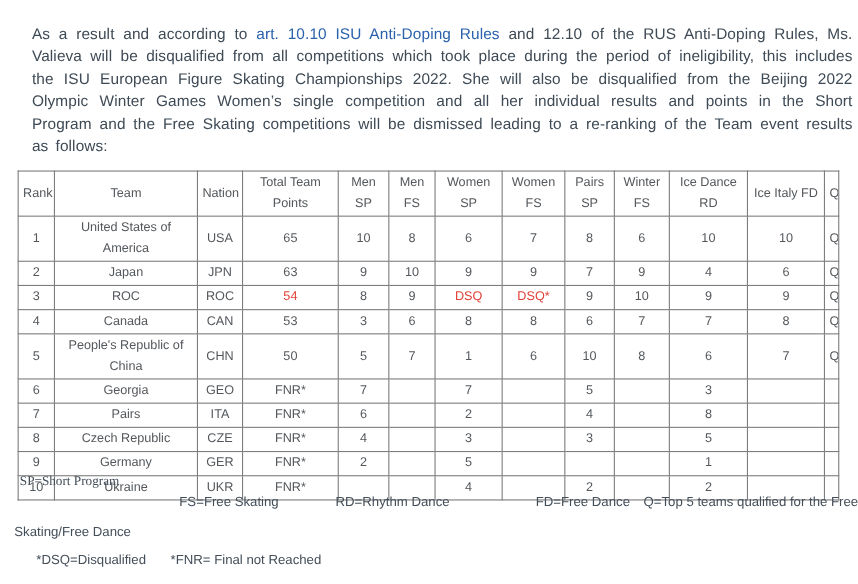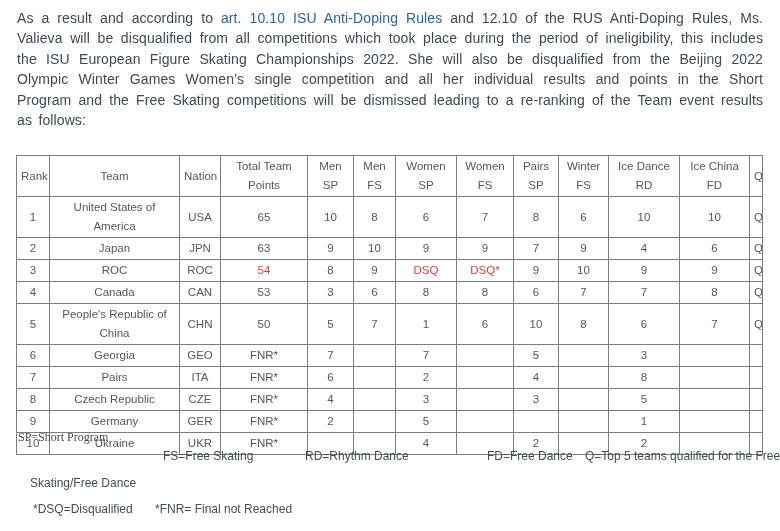--- a/index.html
+++ b/index.html
@@ -6,21 +6,21 @@
   .page{
     position:relative;
     width:780px;height:531px;
     background:#ffffff;
     font-family:"Liberation Sans", sans-serif;
     overflow:hidden;
   }
   .intro{
     position:absolute;
     left:17px;top:8px;width:746px;
-    margin:0;
+    margin:12px;
     text-align:justify;
     font-size:14px;
     line-height:20.4px;
     letter-spacing:0.1px;
     word-spacing:2.5px;
     color:#3e4a55;
   }
   .intro a{
     color:#2a62ac;
     text-decoration:none;
@@ -56,21 +56,21 @@
     position:absolute;
     font-size:12px;
     color:#434e59;
     white-space:nowrap;
   }
   .lg-sp {left:18px; top:430px;font-family:Liberation Serif, serif;}
   .lg-fs {left:163px;top:449px;}
   .lg-rd {left:305px;top:449px;text-align:right;}
   .lg-fd {left:455px;top:449px;margin-left:32px;}
   .lg-q1 {left:585px;top:449px;}
-  .lg-q2 {left:30px; top:476px;}
+  .lg-q2 {left:13px; top:476px;}
   .fn-dsq{left:17px; top:502px;margin-left:16px;}
   .fn-fnr{left:155px;top:502px;}
 </style>
 </head>
 <body>
 
 <div class="page">
 
   <p class="intro"><span>As a result and according to </span><a href="#">art. 10.10 ISU Anti-Doping Rules</a><span> and 12.10 of the RUS Anti-Doping Rules, Ms. Valieva will be disqualified from all competitions which took place during the period of ineligibility, this includes the ISU European Figure Skating Championships 2022. She will also be disqualified from the Beijing 2022 Olympic Winter Games Women’s single competition and all her individual results and points in the Short Program and the Free Skating competitions will be dismissed leading to a re-ranking of the Team event results as follows:</span></p>
 
@@ -96,21 +96,21 @@
           <th>Team</th>
           <th>Nation</th>
           <th>Total Team Points</th>
           <th>Men SP</th>
           <th>Men FS</th>
           <th>Women SP</th>
           <th>Women FS</th>
           <th>Pairs SP</th>
           <th>Winter FS</th>
           <th>Ice Dance RD</th>
-          <th>Ice China FD</th>
+          <th>Ice Italy FD</th>
           <th>Q</th>
         </tr>
       </thead>
     <tbody>
         <tr>
           <td>1</td>
           <td>United States of America</td>
           <td>USA</td>
           <td>65</td>
           <td>10</td>

